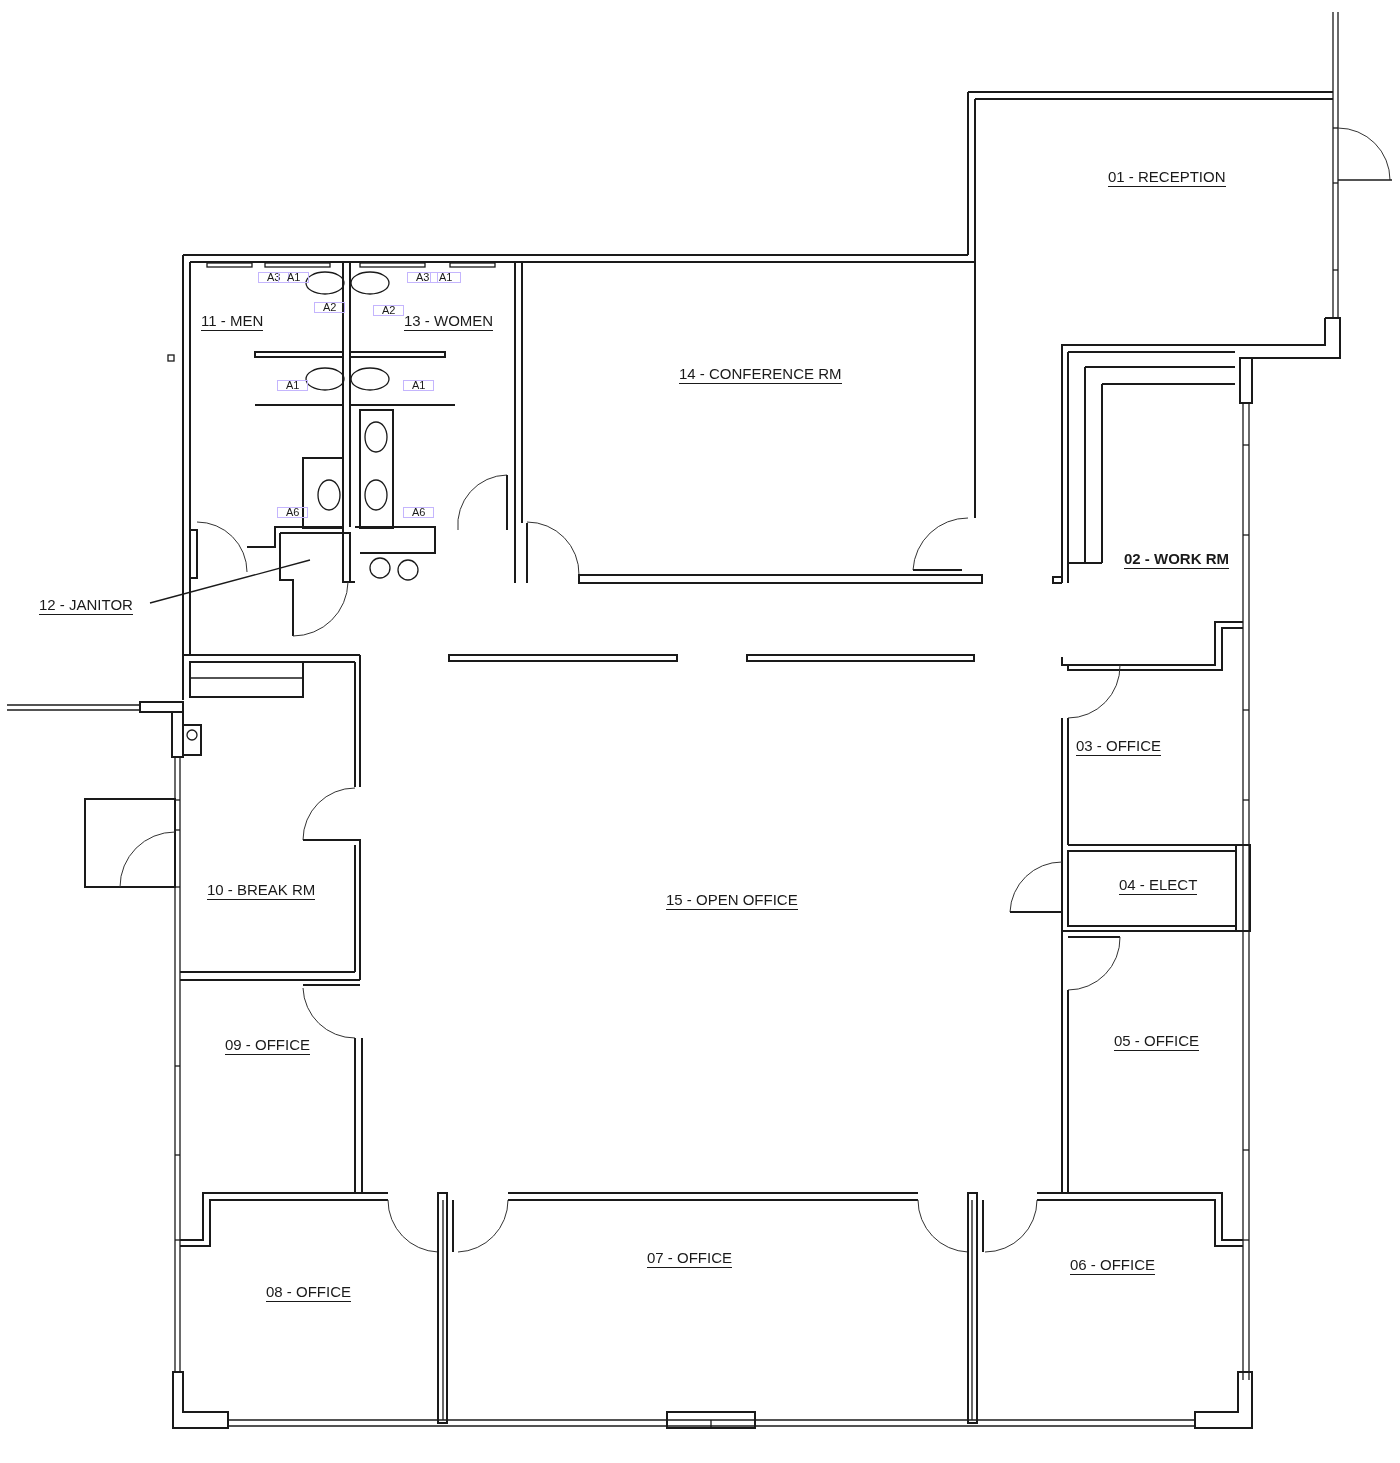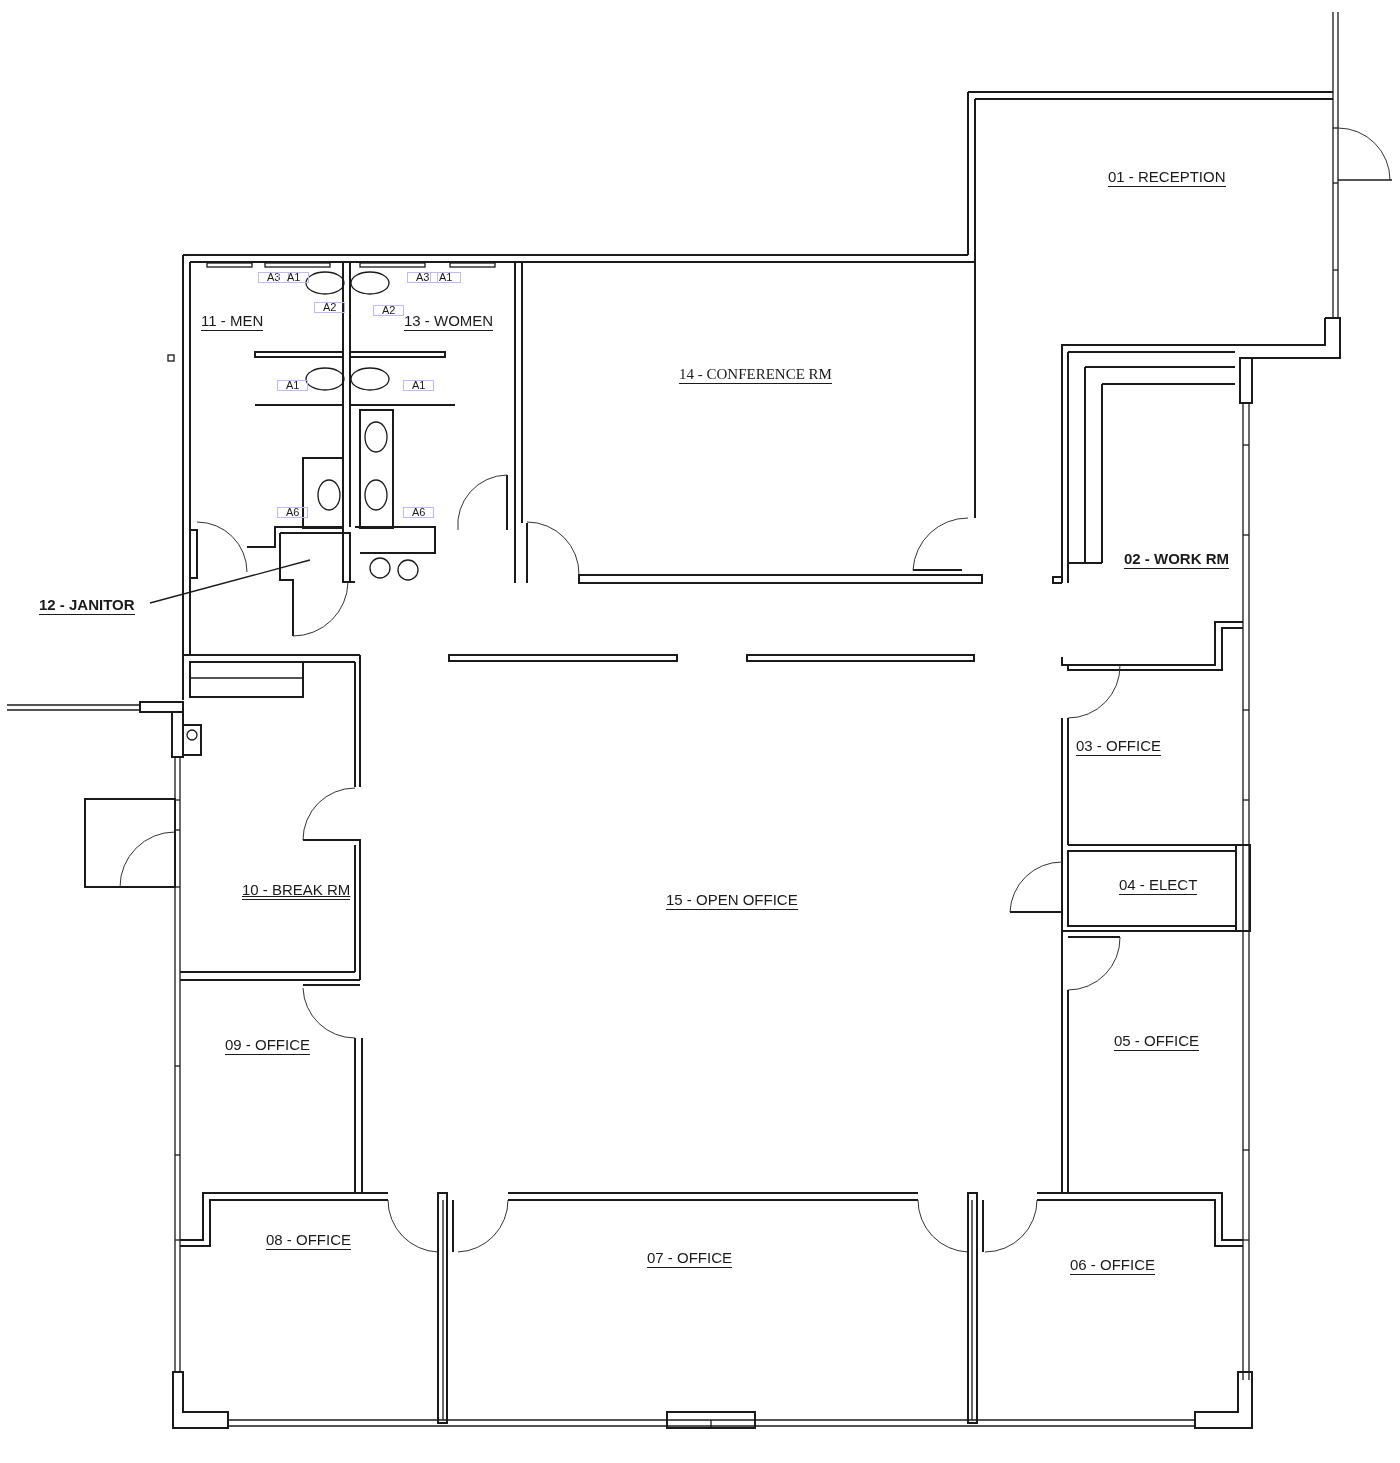--- a/index.html
+++ b/index.html
@@ -185,27 +185,27 @@
   </g>
 </svg>
 
 <div class="lbl" style="left:1108px;top:169px;text-align:right;">01 - RECEPTION</div>
 <div class="lbl" style="left:1124px;top:551px;font-weight:bold;">02 - WORK RM</div>
 <div class="lbl" style="left:1076px;top:738px;">03 - OFFICE</div>
 <div class="lbl" style="left:1119px;top:877px;">04 - ELECT</div>
 <div class="lbl" style="left:1114px;top:1033px;">05 - OFFICE</div>
 <div class="lbl" style="left:1070px;top:1257px;">06 - OFFICE</div>
 <div class="lbl" style="left:647px;top:1250px;">07 - OFFICE</div>
-<div class="lbl" style="left:266px;top:1232px;text-align:center;">08 - OFFICE</div>
+<div class="lbl" style="left:266px;top:1284px;text-align:center;">08 - OFFICE</div>
 <div class="lbl" style="left:225px;top:1037px;">09 - OFFICE</div>
-<div class="lbl" style="left:242px;top:882px;text-decoration:underline;">10 - BREAK RM</div>
+<div class="lbl" style="left:207px;top:882px;">10 - BREAK RM</div>
 <div class="lbl" style="left:201px;top:313px;">11 - MEN</div>
-<div class="lbl" style="left:39px;top:597px;font-weight:bold;">12 - JANITOR</div>
+<div class="lbl" style="left:39px;top:597px;">12 - JANITOR</div>
 <div class="lbl" style="left:404px;top:313px;">13 - WOMEN</div>
-<div class="lbl" style="left:679px;top:366px;font-family:Liberation Serif, serif;">14 - CONFERENCE RM</div>
+<div class="lbl" style="left:679px;top:366px;">14 - CONFERENCE RM</div>
 <div class="lbl" style="left:666px;top:892px;">15 - OPEN OFFICE</div>
 
 <div class="tag" style="left:258px;top:272px;">A3</div>
 <div class="tag" style="left:278px;top:272px;">A1</div>
 <div class="tag" style="left:314px;top:302px;">A2</div>
 <div class="tag" style="left:407px;top:272px;">A3</div>
 <div class="tag" style="left:430px;top:272px;">A1</div>
 <div class="tag" style="left:373px;top:305px;">A2</div>
 <div class="tag" style="left:277px;top:380px;">A1</div>
 <div class="tag" style="left:403px;top:380px;">A1</div>

